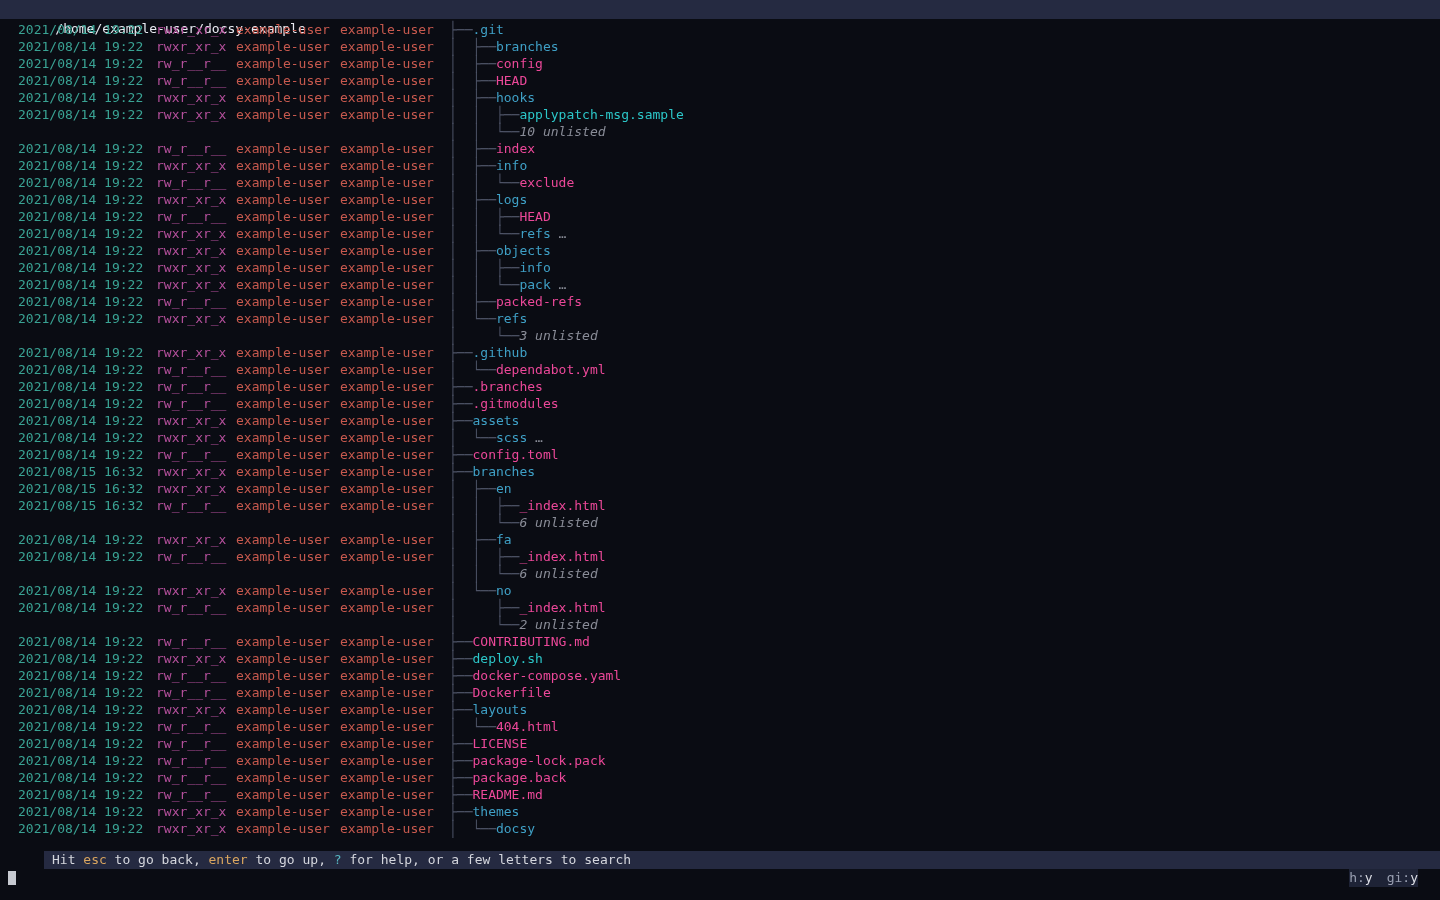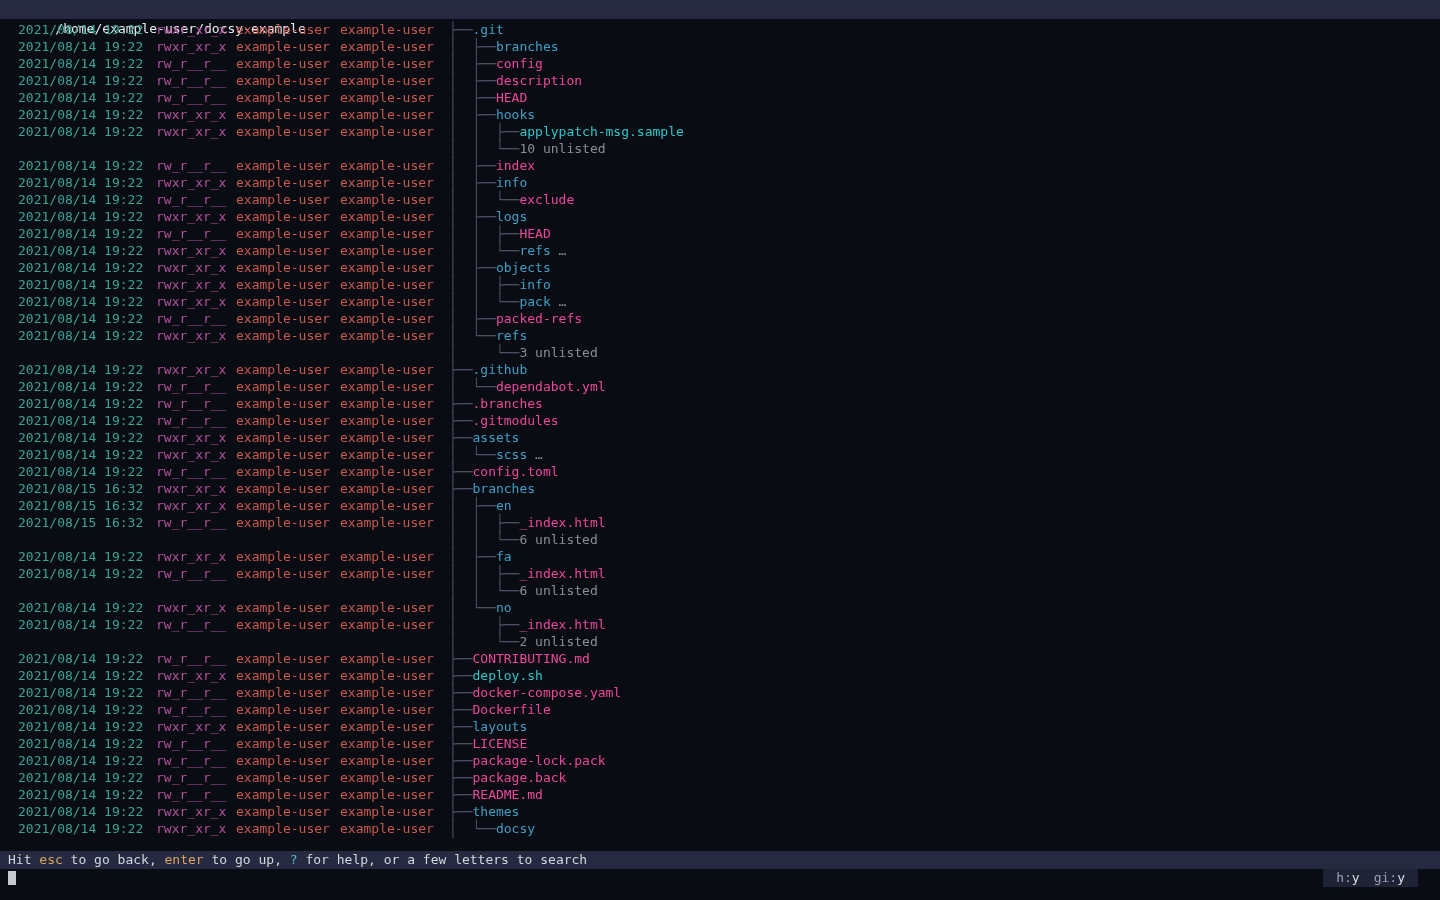--- a/index.html
+++ b/index.html
@@ -29,39 +29,39 @@
 
   .c-tree {
     color:#4d5366;
     display:inline-block;
     transform:scaleY(1.18);
     transform-origin:50% 50%;
   }
   .c-dir      { color:#3fa0c6; }
   .c-exe      { color:#2cc7c9; }
   .c-file     { color:#ec4899; }
-  .c-unlisted { color:#8a8d98; }
+  .c-unlisted { color:#8a8d98; font-style:italic; }
   .c-trail    { color:#8a8d98; }
 
   .statusbar {
     flex:none; height:18px; background:#252a41; line-height:18px;
-    padding-left:8px; white-space:pre;
+    padding-left:8px; white-space:pre;margin-left:44px;
   }
   .sg-plain { color:#d4d6dd; }
   .sg-key   { color:#d9a55f; }
   .sg-help  { color:#56b6c2; }
 
   .inputline { flex:none; height:18px; position:relative; background:#0a0c13; }
   .cursor {
     position:absolute; left:8px; top:2px; width:8px; height:14px;
     background:#c7cad1;
   }
   .flags {
     position:absolute; right:22px; top:0; height:18px; line-height:18px;
-    background:#1e2336; padding:0 13px; white-space:pre;
+    background:#1e2336; padding:0 0; white-space:pre;
   }
   .flag { margin-left:14px; }
   .flag:first-child { margin-left:0; }
   .flag-label { color:#9aa0b2; }
   .flag-value { color:#dcdee5; }
 
   .filler { flex:1; background:#0a0c13; }
 </style>
 </head>
 <body>
@@ -69,21 +69,20 @@
 <div class="screen">
 
   <div class="topbar">
     <span>/home/example-user/docsy-example</span>
   </div>
 
   <div class="tree-panel" id="rows">
       <div class="row"><span class="f f-date">2021/08/14 19:22</span><span class="f f-perm">rwxr_xr_x</span><span class="f f-owner">example-user</span><span class="f f-group">example-user</span><span class="c-tree">├──</span><span class="c-dir">.git</span></div>
       <div class="row"><span class="f f-date">2021/08/14 19:22</span><span class="f f-perm">rwxr_xr_x</span><span class="f f-owner">example-user</span><span class="f f-group">example-user</span><span class="c-tree">│  ├──</span><span class="c-dir">branches</span></div>
       <div class="row"><span class="f f-date">2021/08/14 19:22</span><span class="f f-perm">rw_r__r__</span><span class="f f-owner">example-user</span><span class="f f-group">example-user</span><span class="c-tree">│  ├──</span><span class="c-file">config</span></div>
-      <div class="row"><span class="f f-date">2021/08/14 19:22</span><span class="f f-perm">rw_r__r__</span><span class="f f-owner">example-user</span><span class="f f-group">example-user</span><span class="c-tree">│  ├──</span><span class="c-file">description</span></div>
       <div class="row"><span class="f f-date">2021/08/14 19:22</span><span class="f f-perm">rw_r__r__</span><span class="f f-owner">example-user</span><span class="f f-group">example-user</span><span class="c-tree">│  ├──</span><span class="c-file">HEAD</span></div>
       <div class="row"><span class="f f-date">2021/08/14 19:22</span><span class="f f-perm">rwxr_xr_x</span><span class="f f-owner">example-user</span><span class="f f-group">example-user</span><span class="c-tree">│  ├──</span><span class="c-dir">hooks</span></div>
       <div class="row"><span class="f f-date">2021/08/14 19:22</span><span class="f f-perm">rwxr_xr_x</span><span class="f f-owner">example-user</span><span class="f f-group">example-user</span><span class="c-tree">│  │  ├──</span><span class="c-exe">applypatch-msg.sample</span></div>
       <div class="row"><span class="f f-date"></span><span class="f f-perm"></span><span class="f f-owner"></span><span class="f f-group"></span><span class="c-tree">│  │  └──</span><span class="c-unlisted">10 unlisted</span></div>
       <div class="row"><span class="f f-date">2021/08/14 19:22</span><span class="f f-perm">rw_r__r__</span><span class="f f-owner">example-user</span><span class="f f-group">example-user</span><span class="c-tree">│  ├──</span><span class="c-file">index</span></div>
       <div class="row"><span class="f f-date">2021/08/14 19:22</span><span class="f f-perm">rwxr_xr_x</span><span class="f f-owner">example-user</span><span class="f f-group">example-user</span><span class="c-tree">│  ├──</span><span class="c-dir">info</span></div>
       <div class="row"><span class="f f-date">2021/08/14 19:22</span><span class="f f-perm">rw_r__r__</span><span class="f f-owner">example-user</span><span class="f f-group">example-user</span><span class="c-tree">│  │  └──</span><span class="c-file">exclude</span></div>
       <div class="row"><span class="f f-date">2021/08/14 19:22</span><span class="f f-perm">rwxr_xr_x</span><span class="f f-owner">example-user</span><span class="f f-group">example-user</span><span class="c-tree">│  ├──</span><span class="c-dir">logs</span></div>
       <div class="row"><span class="f f-date">2021/08/14 19:22</span><span class="f f-perm">rw_r__r__</span><span class="f f-owner">example-user</span><span class="f f-group">example-user</span><span class="c-tree">│  │  ├──</span><span class="c-file">HEAD</span></div>
       <div class="row"><span class="f f-date">2021/08/14 19:22</span><span class="f f-perm">rwxr_xr_x</span><span class="f f-owner">example-user</span><span class="f f-group">example-user</span><span class="c-tree">│  │  └──</span><span class="c-dir">refs</span><span class="c-trail"> …</span></div>
@@ -108,20 +107,21 @@
       <div class="row"><span class="f f-date">2021/08/14 19:22</span><span class="f f-perm">rw_r__r__</span><span class="f f-owner">example-user</span><span class="f f-group">example-user</span><span class="c-tree">│  │  ├──</span><span class="c-file">_index.html</span></div>
       <div class="row"><span class="f f-date"></span><span class="f f-perm"></span><span class="f f-owner"></span><span class="f f-group"></span><span class="c-tree">│  │  └──</span><span class="c-unlisted">6 unlisted</span></div>
       <div class="row"><span class="f f-date">2021/08/14 19:22</span><span class="f f-perm">rwxr_xr_x</span><span class="f f-owner">example-user</span><span class="f f-group">example-user</span><span class="c-tree">│  └──</span><span class="c-dir">no</span></div>
       <div class="row"><span class="f f-date">2021/08/14 19:22</span><span class="f f-perm">rw_r__r__</span><span class="f f-owner">example-user</span><span class="f f-group">example-user</span><span class="c-tree">│     ├──</span><span class="c-file">_index.html</span></div>
       <div class="row"><span class="f f-date"></span><span class="f f-perm"></span><span class="f f-owner"></span><span class="f f-group"></span><span class="c-tree">│     └──</span><span class="c-unlisted">2 unlisted</span></div>
       <div class="row"><span class="f f-date">2021/08/14 19:22</span><span class="f f-perm">rw_r__r__</span><span class="f f-owner">example-user</span><span class="f f-group">example-user</span><span class="c-tree">├──</span><span class="c-file">CONTRIBUTING.md</span></div>
       <div class="row"><span class="f f-date">2021/08/14 19:22</span><span class="f f-perm">rwxr_xr_x</span><span class="f f-owner">example-user</span><span class="f f-group">example-user</span><span class="c-tree">├──</span><span class="c-exe">deploy.sh</span></div>
       <div class="row"><span class="f f-date">2021/08/14 19:22</span><span class="f f-perm">rw_r__r__</span><span class="f f-owner">example-user</span><span class="f f-group">example-user</span><span class="c-tree">├──</span><span class="c-file">docker-compose.yaml</span></div>
       <div class="row"><span class="f f-date">2021/08/14 19:22</span><span class="f f-perm">rw_r__r__</span><span class="f f-owner">example-user</span><span class="f f-group">example-user</span><span class="c-tree">├──</span><span class="c-file">Dockerfile</span></div>
       <div class="row"><span class="f f-date">2021/08/14 19:22</span><span class="f f-perm">rwxr_xr_x</span><span class="f f-owner">example-user</span><span class="f f-group">example-user</span><span class="c-tree">├──</span><span class="c-dir">layouts</span></div>
+      <div class="row"><span class="f f-date">2021/08/14 19:22</span><span class="f f-perm">rw_r__r__</span><span class="f f-owner">example-user</span><span class="f f-group">example-user</span><span class="c-tree">│  └──</span><span class="c-file">404.html</span></div>
       <div class="row"><span class="f f-date">2021/08/14 19:22</span><span class="f f-perm">rw_r__r__</span><span class="f f-owner">example-user</span><span class="f f-group">example-user</span><span class="c-tree">├──</span><span class="c-file">LICENSE</span></div>
       <div class="row"><span class="f f-date">2021/08/14 19:22</span><span class="f f-perm">rw_r__r__</span><span class="f f-owner">example-user</span><span class="f f-group">example-user</span><span class="c-tree">├──</span><span class="c-file">package-lock.pack</span></div>
       <div class="row"><span class="f f-date">2021/08/14 19:22</span><span class="f f-perm">rw_r__r__</span><span class="f f-owner">example-user</span><span class="f f-group">example-user</span><span class="c-tree">├──</span><span class="c-file">package.back</span></div>
       <div class="row"><span class="f f-date">2021/08/14 19:22</span><span class="f f-perm">rw_r__r__</span><span class="f f-owner">example-user</span><span class="f f-group">example-user</span><span class="c-tree">├──</span><span class="c-file">README.md</span></div>
       <div class="row"><span class="f f-date">2021/08/14 19:22</span><span class="f f-perm">rwxr_xr_x</span><span class="f f-owner">example-user</span><span class="f f-group">example-user</span><span class="c-tree">├──</span><span class="c-dir">themes</span></div>
       <div class="row"><span class="f f-date">2021/08/14 19:22</span><span class="f f-perm">rwxr_xr_x</span><span class="f f-owner">example-user</span><span class="f f-group">example-user</span><span class="c-tree">│  └──</span><span class="c-dir">docsy</span></div>
     </div>
 
   <div class="statusbar" id="status"><span class="sg-plain">Hit </span><span class="sg-key">esc</span><span class="sg-plain"> to go back, </span><span class="sg-key">enter</span><span class="sg-plain"> to go up, </span><span class="sg-help">?</span><span class="sg-plain"> for help, or a few letters to search</span></div>
 

